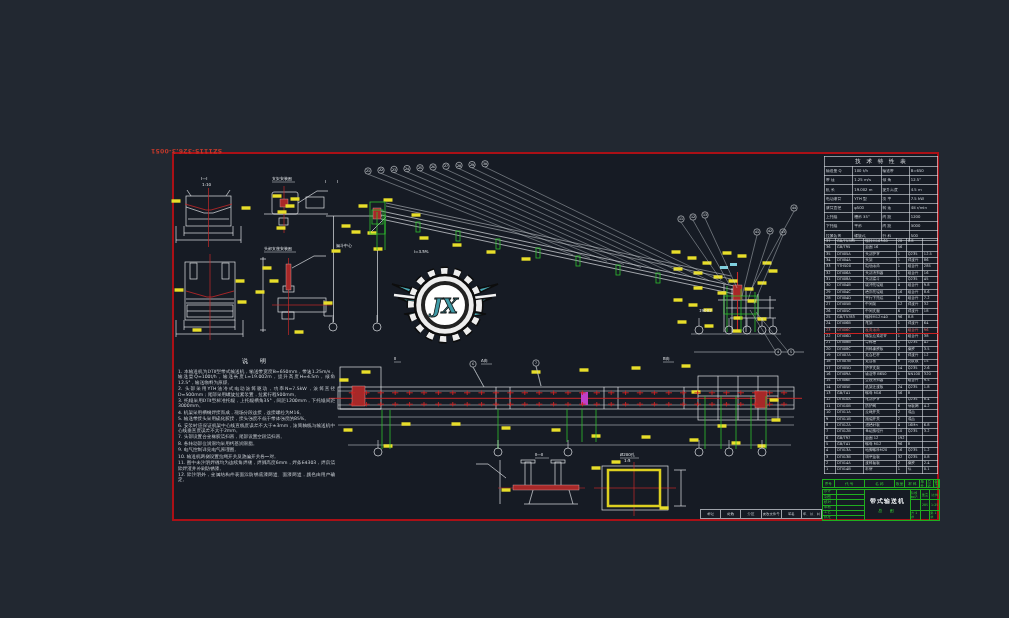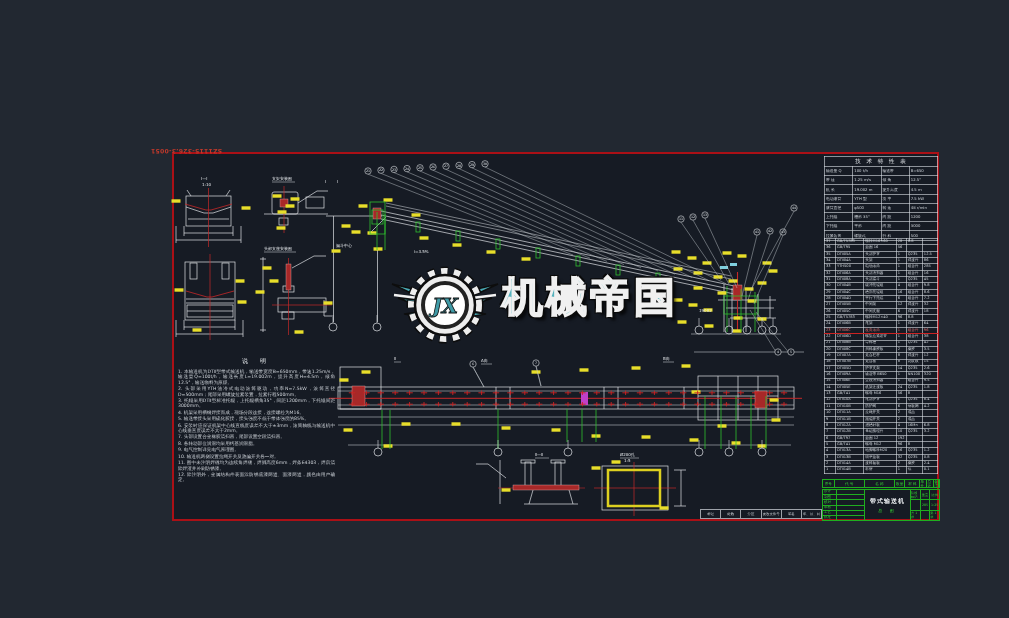--- a/index.html
+++ b/index.html
@@ -870,15 +870,14 @@
         <polygon points="70,40 106,36 70,50" fill="#4aa9b4"></polygon>
         <polygon points="70,48 100,52 70,57" fill="#4aa9b4"></polygon>
       </g>
       <path d="M8 33 L48 38 M110 33 L70 38" stroke="#f2f2f2" stroke-width="2.5"></path>
       <circle cx="59" cy="43" r="34" fill="none" stroke="#0d0d0d" stroke-width="9" stroke-dasharray="7 6"></circle>
       <circle cx="59" cy="43" r="34" fill="none" stroke="#ededed" stroke-width="6" stroke-dasharray="6.5 6.5"></circle>
       <circle cx="59" cy="43" r="30" fill="#ededed" stroke="#0d0d0d" stroke-width="2.5"></circle>
       <circle cx="59" cy="43" r="22" fill="#ffffff" stroke="#222" stroke-width="4"></circle>
       <text x="59" y="51" text-anchor="middle" font-size="21" font-weight="bold" font-style="italic" fill="#3f9aa6" stroke="#0d0d0d" stroke-width="0.8" font-family="DejaVu Serif, Liberation Serif, serif">JX</text>
     </svg>
-    <div class="wmcn">机械帝国</div>
   </div>
 </div>
 
 </body></html>

